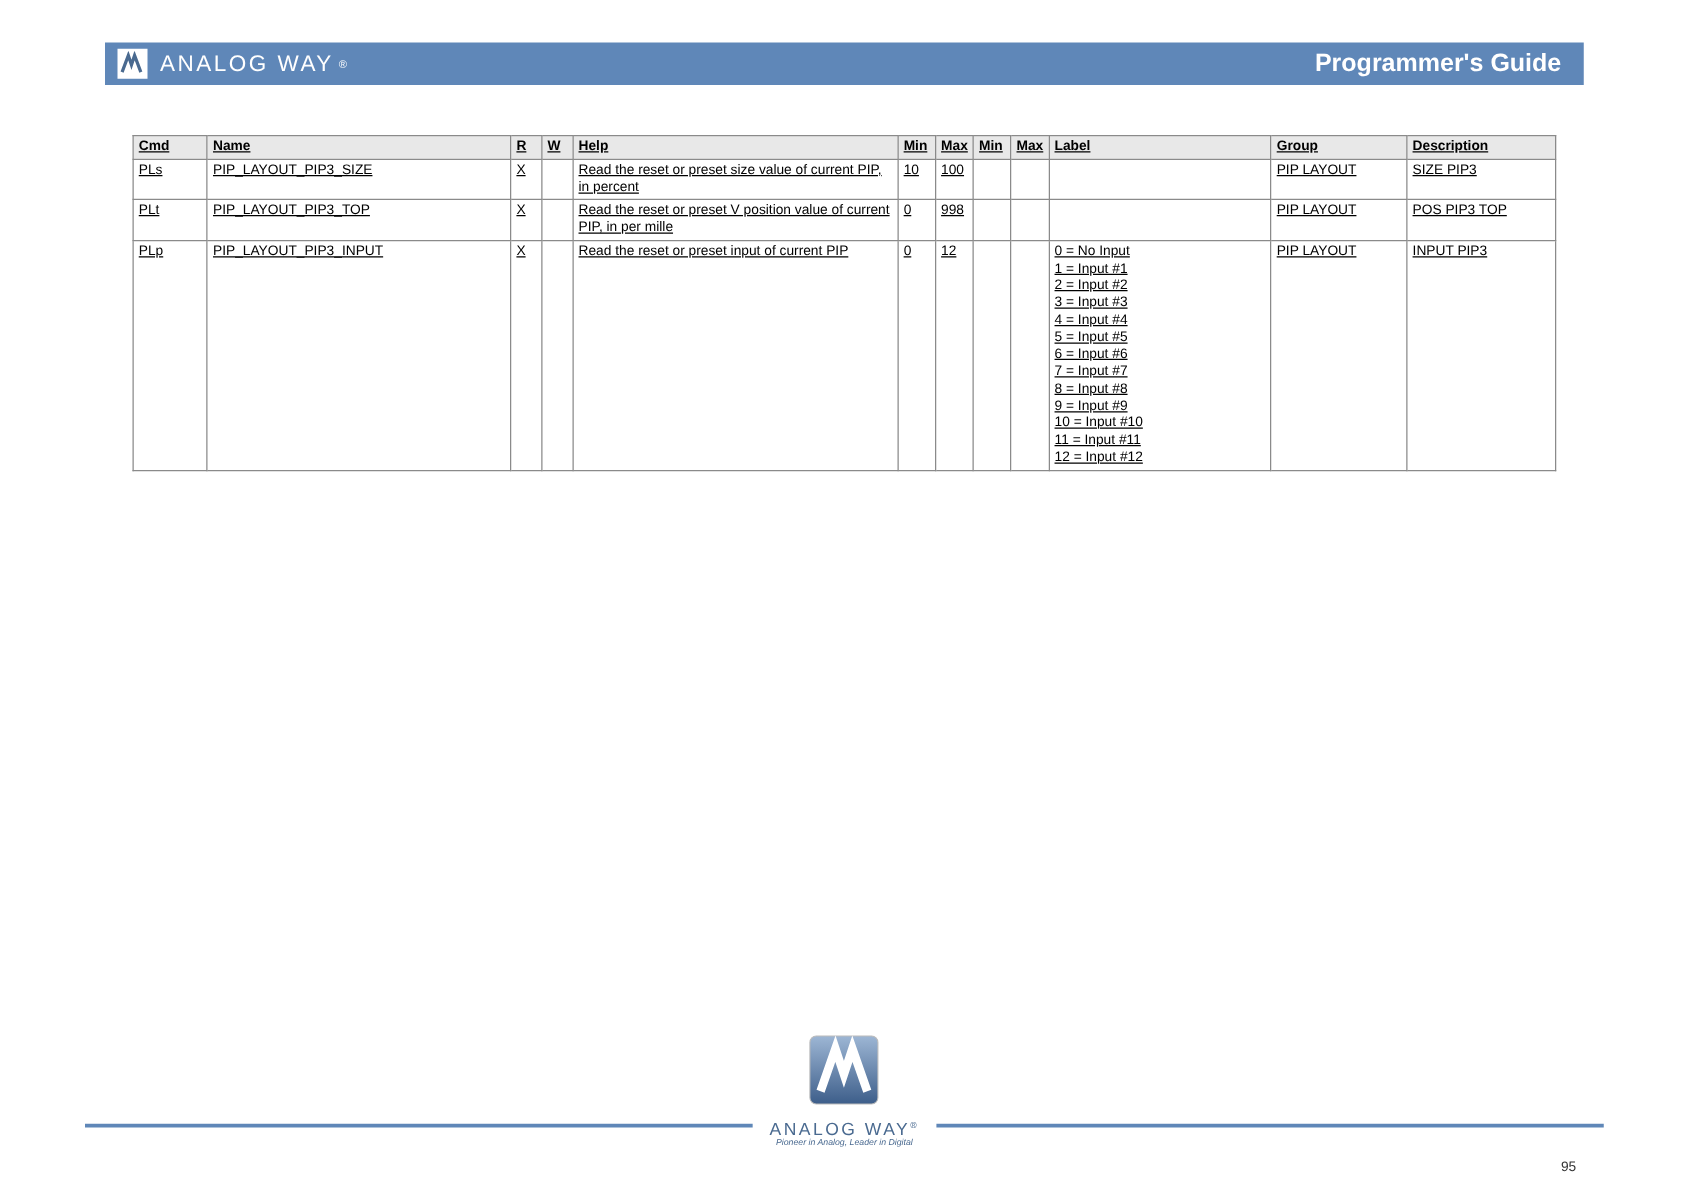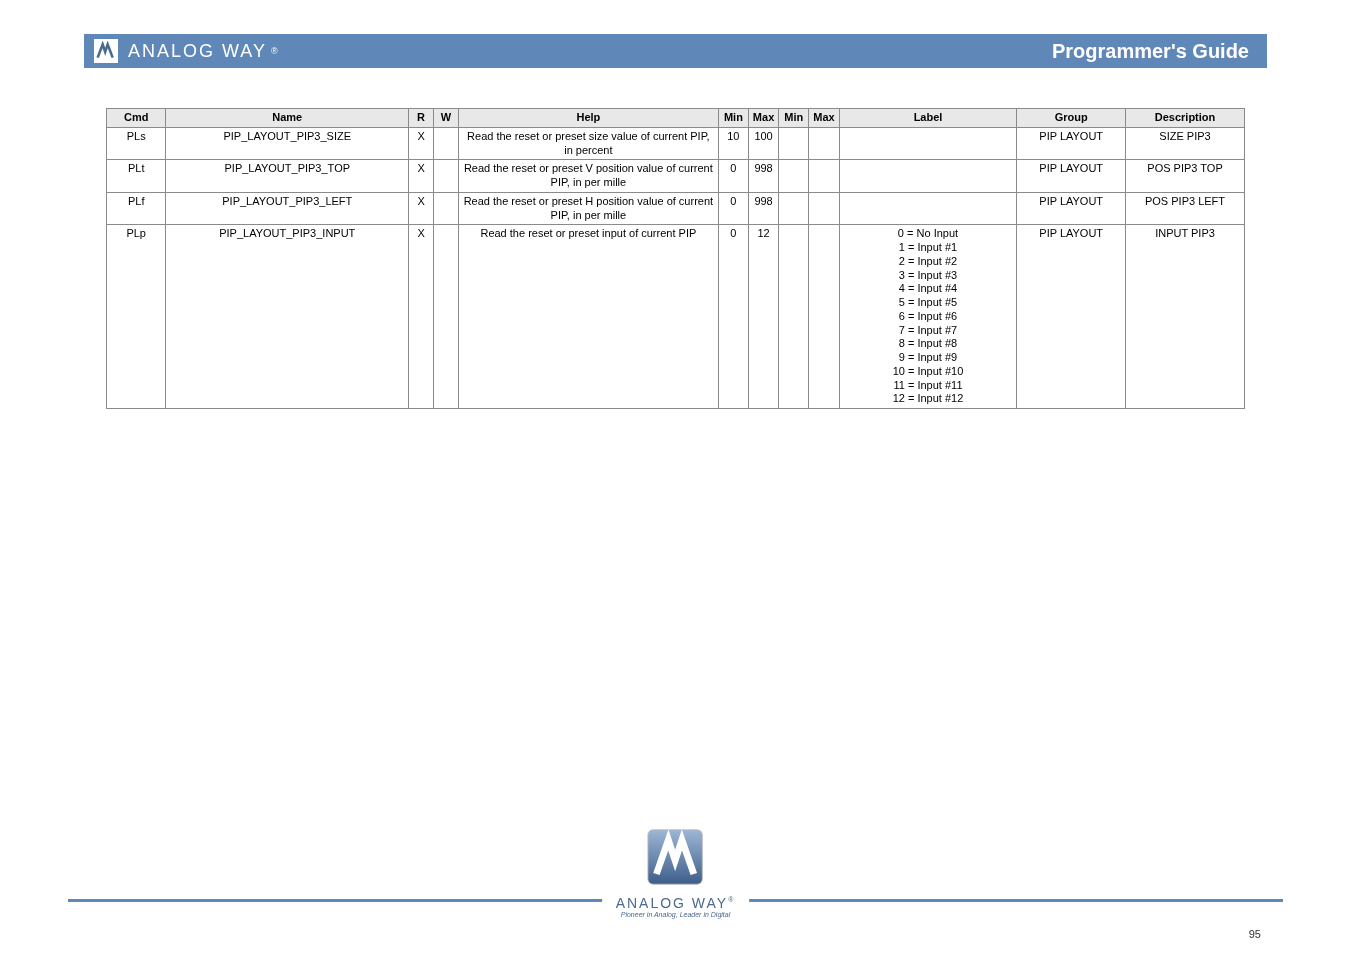--- a/index.html
+++ b/index.html
@@ -58,22 +58,23 @@
   table.cmd-table {
     border-collapse: collapse;
     width: 100%;
   }
   table.cmd-table th,
   table.cmd-table td {
     border: 1px solid #8a8a8a;
     font-size: 11px;
     padding: 2px 4px;
     vertical-align: top;
-    text-align: center;
+    text-align: left;
     line-height: 1.25;
+    text-decoration: underline;
   }
   table.cmd-table th {
     background: #e8e8e8;
     font-weight: bold;
   }
   table.cmd-table td.pre { white-space: pre; }
   
   .col-cmd { width: 60px; }
   .col-name { width: 245px; margin-left: 25px; }
   .col-r { width: 25px; text-align: center; }
@@ -189,34 +190,20 @@
         <td>Read the reset or preset V position value of current PIP, in per mille</td>
         <td class="num">0</td>
         <td class="num">998</td>
         <td class="num"></td>
         <td class="num"></td>
         <td class="pre"></td>
         <td>PIP LAYOUT</td>
         <td>POS PIP3 TOP</td>
       </tr>
       <tr>
-        <td>PLf</td>
-        <td>PIP_LAYOUT_PIP3_LEFT</td>
-        <td class="center">X</td>
-        <td class="center"></td>
-        <td>Read the reset or preset H position value of current PIP, in per mille</td>
-        <td class="num">0</td>
-        <td class="num">998</td>
-        <td class="num"></td>
-        <td class="num"></td>
-        <td class="pre"></td>
-        <td>PIP LAYOUT</td>
-        <td>POS PIP3 LEFT</td>
-      </tr>
-      <tr>
         <td>PLp</td>
         <td>PIP_LAYOUT_PIP3_INPUT</td>
         <td class="center">X</td>
         <td class="center"></td>
         <td>Read the reset or preset input of current PIP</td>
         <td class="num">0</td>
         <td class="num">12</td>
         <td class="num"></td>
         <td class="num"></td>
         <td class="pre">0 = No Input

